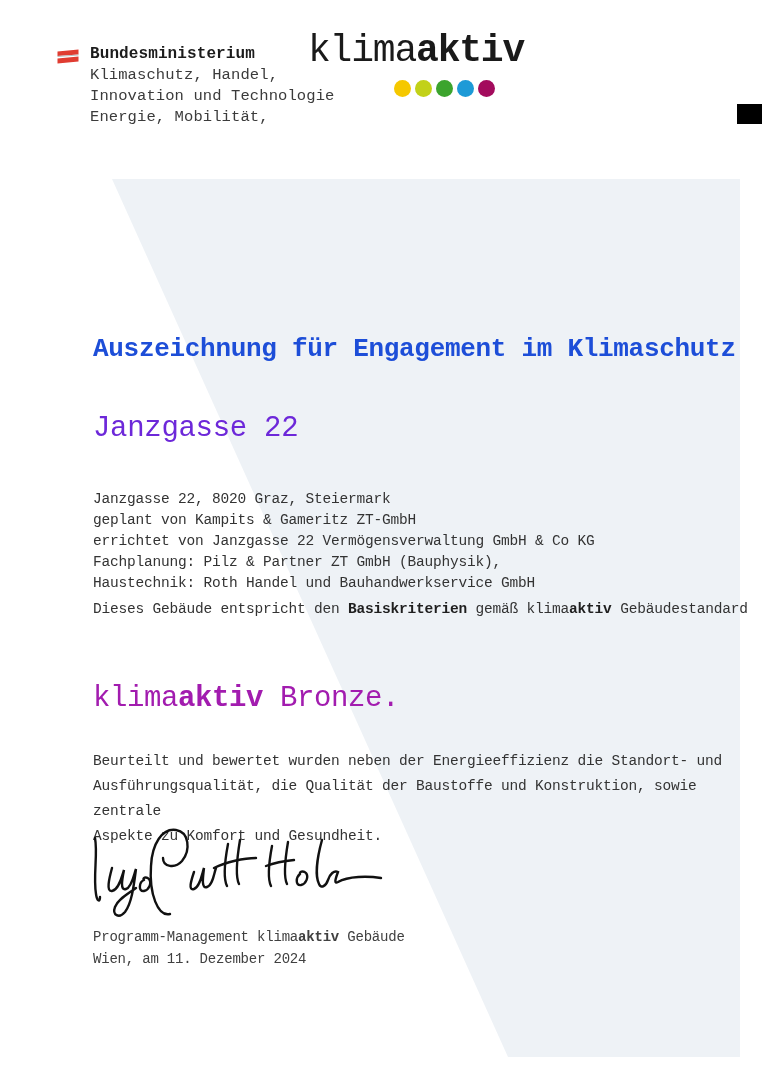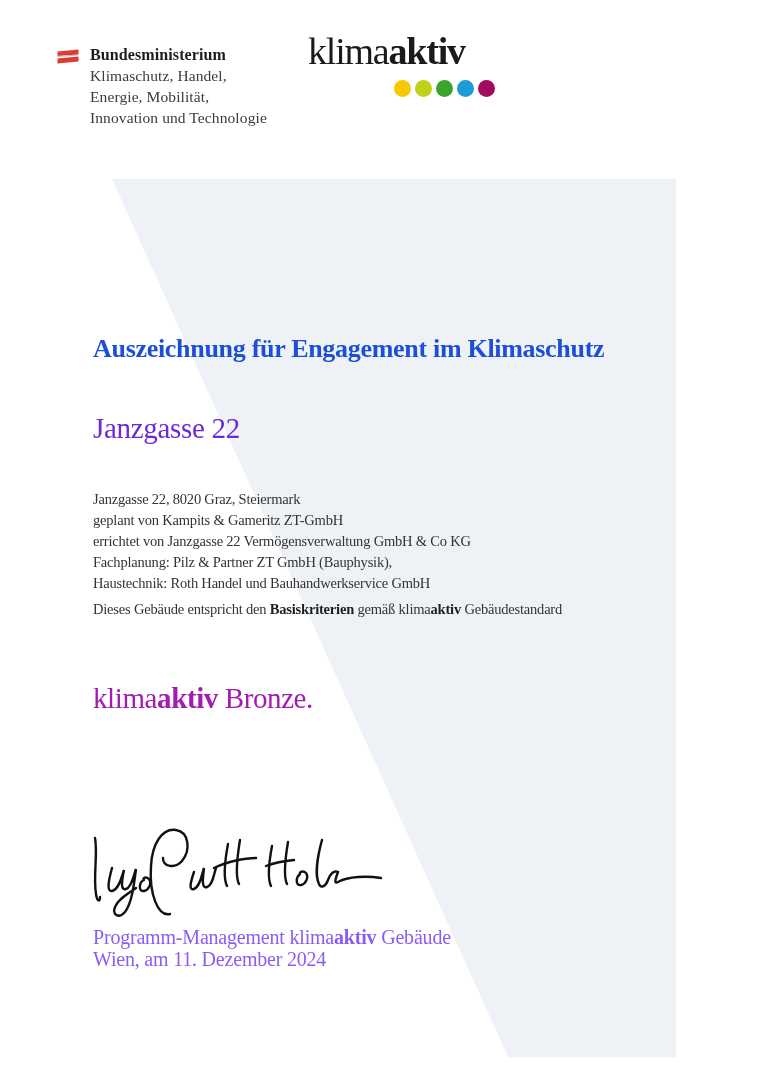--- a/index.html
+++ b/index.html
@@ -1,18 +1,18 @@
 <!DOCTYPE html>
 <html><head>
 <meta charset="utf-8">
 <style>
   html,body{margin:0;padding:0;background:#ffffff;}
   .page{
-    position:relative;width:676px;height:1080px;background:#ffffff;overflow:hidden;
-    font-family:Liberation Serif, serif;color:#2e2e2e;border-radius:29px;
+    position:relative;width:762px;height:1080px;background:#ffffff;overflow:hidden;
+    font-family:Liberation Mono, monospace;color:#2e2e2e;border-radius:29px;
   }
   
   .bg-panel{
     position:absolute;left:0;top:0;width:762px;height:1080px;
     clip-path:polygon(112px 179px,740px 179px,740px 1057px,508px 1057px);
   }
   
   .ministry{position:absolute;left:57px;top:44px;display:flex;}
   .flag{width:22px;height:15px;margin-top:5px;margin-right:11px;flex:0 0 auto;}
   .ministry-text{line-height:21px;font-size:15.5px;color:#3b3b3b;letter-spacing:.1px;}
@@ -25,41 +25,41 @@
   
   .title{position:absolute;left:93px;top:334px;font-size:26px;font-weight:bold;color:#1d4ed8;letter-spacing:-.3px;}
   .subject{position:absolute;left:93px;top:412px;font-size:29px;color:#6d28d9;letter-spacing:-.3px;}
   .details{position:absolute;left:93px;top:449px;font-size:14.5px;line-height:21px;letter-spacing:-.2px;color:#333;margin-top:40px;}
   .statement{position:absolute;left:93px;top:596px;font-size:14.5px;line-height:26px;letter-spacing:-.2px;color:#333;}
   .statement .b{font-weight:bold;color:#1f1f1f;margin-top:48px;}
   .award{position:absolute;left:93px;top:682px;font-size:29px;color:#a21caf;letter-spacing:-.4px;}
   .award .b{font-weight:bold;}
   .assessment{position:absolute;left:93px;top:749px;font-size:14.5px;line-height:25px;letter-spacing:-.2px;color:#333;}
   .signature{position:absolute;left:86px;top:824px;}
-  .signoff{position:absolute;left:93px;top:926px;font-size:20px;line-height:22px;letter-spacing:-.2px;color:#8b5cf6;}
+  .signoff{position:absolute;left:93px;top:926px;font-size:14px;line-height:22px;letter-spacing:-.2px;color:#404040;}
   .signoff .b{font-weight:bold;}
 </style>
 </head>
 <body>
 
 <div class="page">
 
   <div class="bg-panel" style="background: rgb(238, 242, 246);"></div>
 
   <div class="ministry">
     <svg class="flag" viewBox="0 0 22 15">
       <path d="M0.5,2.6 L21.5,0.5 L21.5,5.4 L0.5,7.1 Z" fill="#E03C31"></path>
       <path d="M0.5,7.1 L21.5,5.4 L21.5,6.4 L0.5,8.0 Z" fill="#b9bcbe"></path>
       <path d="M0.5,9.6 L21.5,7.6 L21.5,12.4 L0.5,14.5 Z" fill="#E03C31"></path>
     </svg>
     <div class="ministry-text">
       <div class="name">Bundesministerium</div>
       <div>Klimaschutz, Handel,</div>
+      <div>Innovation und Technologie</div>
       <div>Energie, Mobilität,</div>
-      <div>Innovation und Technologie</div>
     </div>
   </div>
 
   <div class="brand">
     <div class="wordmark"><span>klima</span><span class="b">aktiv</span></div>
     <svg class="dots" width="101" height="17" viewBox="0 0 101 17">
       <circle cx="8.5" cy="8.5" r="8.5" fill="#F5C800"></circle>
       <circle cx="29.5" cy="8.5" r="8.5" fill="#C2D118"></circle>
       <circle cx="50.5" cy="8.5" r="8.5" fill="#3CA42D"></circle>
       <circle cx="71.5" cy="8.5" r="8.5" fill="#1D9AD7"></circle>
@@ -80,20 +80,25 @@
     <div>Fachplanung: Pilz &amp; Partner ZT GmbH (Bauphysik),</div>
     <div>Haustechnik: Roth Handel und Bauhandwerkservice GmbH</div>
   </div>
 
   <div class="statement">
     <div><span>Dieses Gebäude entspricht den </span><span class="b">Basiskriterien</span><span> gemäß klima</span><span class="b">aktiv</span><span> Gebäudestandard</span></div>
   </div>
 
   <div class="award"><span>klima</span><span class="b">aktiv</span><span> Bronze.</span></div>
 
+  <div class="assessment">
+    <div>Beurteilt und bewertet wurden neben der Energieeffizienz die Standort- und</div>
+    <div>Ausführungsqualität, die Qualität der Baustoffe und Konstruktion, sowie zentrale</div>
+    <div>Aspekte zu Komfort und Gesundheit.</div>
+  </div>
 
   <svg class="signature" width="300" height="97" viewBox="0 0 300 97" fill="none" stroke="#111" stroke-width="2.4" stroke-linecap="round">
     <path d="M9,14 C12,30 7,52 10,70 C11,77 14,79 14,73"></path>
     <path d="M26,44 C23,55 20,68 26,67 C33,66 36,52 38,46 C36,56 34,67 40,65 C46,63 48,50 50,45 C48,60 46,79 39,88 C33,95 26,91 29,83 C32,75 42,70 50,64"></path>
     <path d="M58,56 C53,58 52,68 58,67 C63,66 66,59 63,55 C60,52 56,54 58,56"></path>
     <path d="M84,90 C72,93 63,70 65,42 C66,20 76,4 90,6 C103,8 105,26 96,37 C89,45 77,43 77,34"></path>
     <path d="M108,48 C105,57 102,67 108,65 C114,63 116,50 118,44 C117,53 115,65 121,63 C127,61 128,49 130,44"></path>
     <path d="M142,20 C139,36 137,54 141,62"></path>
     <path d="M154,16 C151,34 149,52 153,60"></path>
     <path d="M128,44 C140,38 158,34 170,34"></path>

